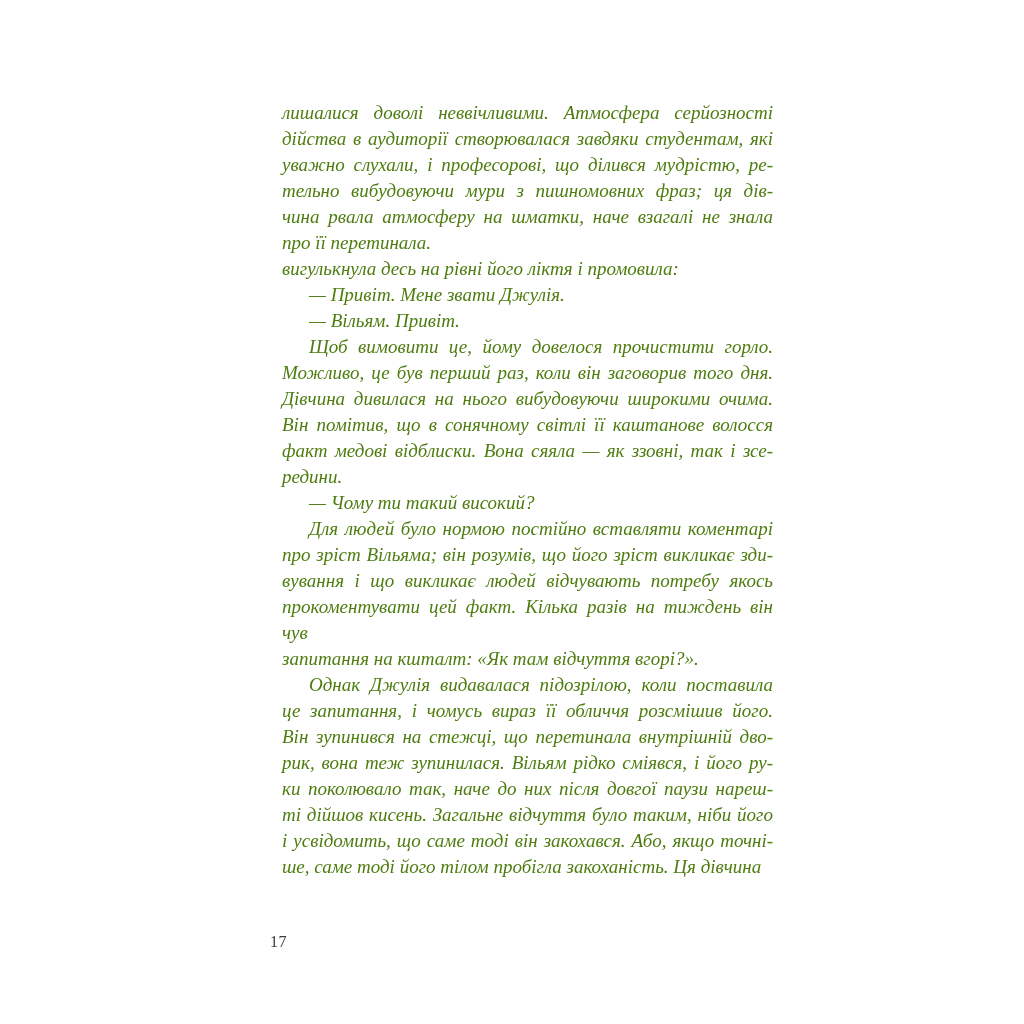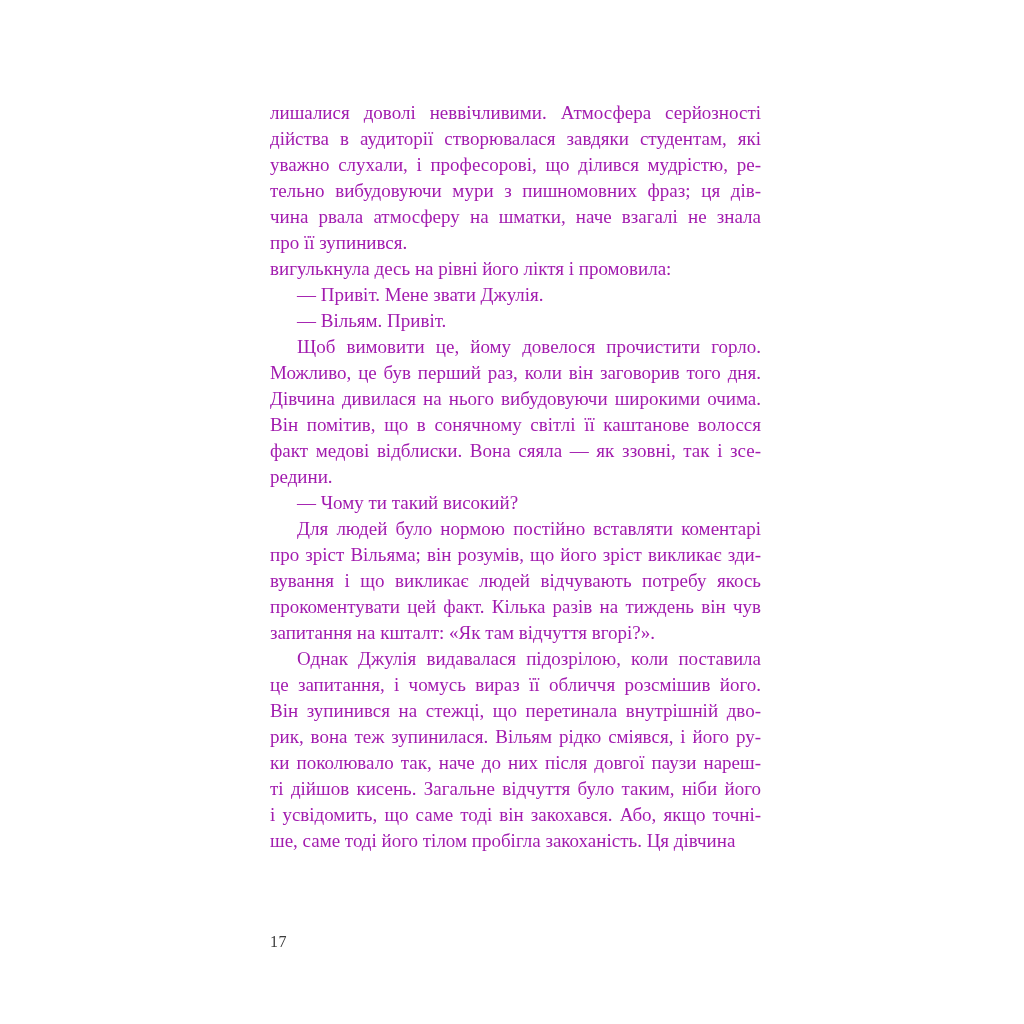--- a/index.html
+++ b/index.html
@@ -14,26 +14,27 @@
     overflow: hidden;
     font-family: "Liberation Serif", "DejaVu Serif", serif;
   }
   .page {
     position: absolute;
     inset: 0;
     background: #ffffff;
   }
   .text-block {
     position: absolute;
-    left: 270px;
+    left: 282px;
     top: 100px;
     width: 491px;
-    color: #a21caf;
+    color: #4d7c0f;
     font-size: 19px;
     line-height: 26px;
+    font-style: italic;
     -webkit-font-smoothing: antialiased;
   }
   .para { margin: 0; padding: 0; }
   .line {
     text-align: justify;
     text-align-last: justify;
     text-justify: inter-word;
     white-space: normal;
   }
   .line.last {
@@ -58,21 +59,21 @@
 <body>
 
 <div class="page">
   <div class="text-block" id="text-block">
       <div class="para">
         <div class="line">лишалися доволі неввічливими. Атмосфера серйозності</div>
         <div class="line">дійства в аудиторії створювалася завдяки студентам, які</div>
         <div class="line">уважно слухали, і професорові, що ділився мудрістю, ре-</div>
         <div class="line">тельно вибудовуючи мури з пишномовних фраз; ця дів-</div>
         <div class="line">чина рвала атмосферу на шматки, наче взагалі не знала</div>
-        <div class="line last">про її зупинився.</div>
+        <div class="line last">про її перетинала.</div>
       </div>
       <div class="para">
         <div class="line last">вигулькнула десь на рівні його ліктя і промовила:</div>
       </div>
       <div class="para">
         <div class="line last indent">— Привіт. Мене звати Джулія.</div>
       </div>
       <div class="para">
         <div class="line last indent">— Вільям. Привіт.</div>
       </div>

